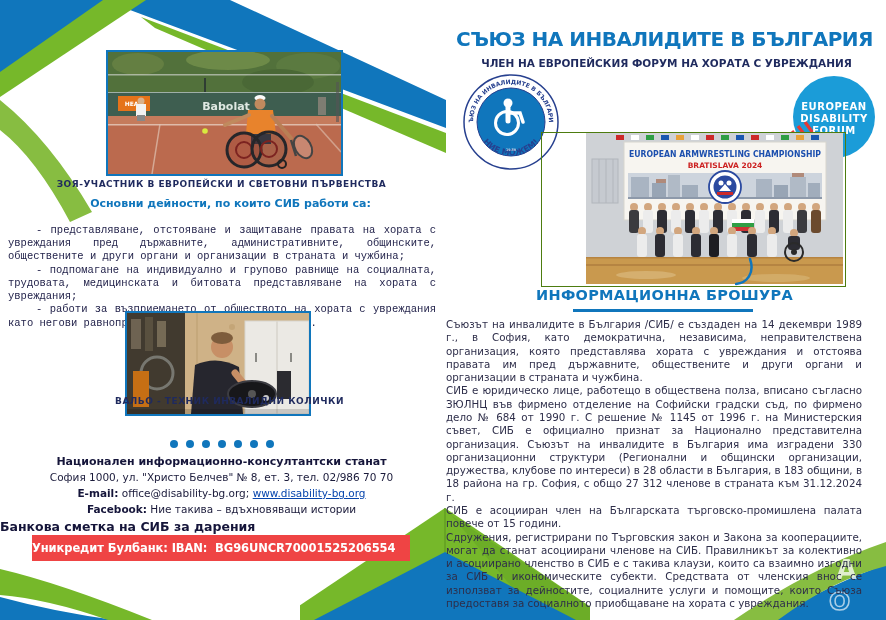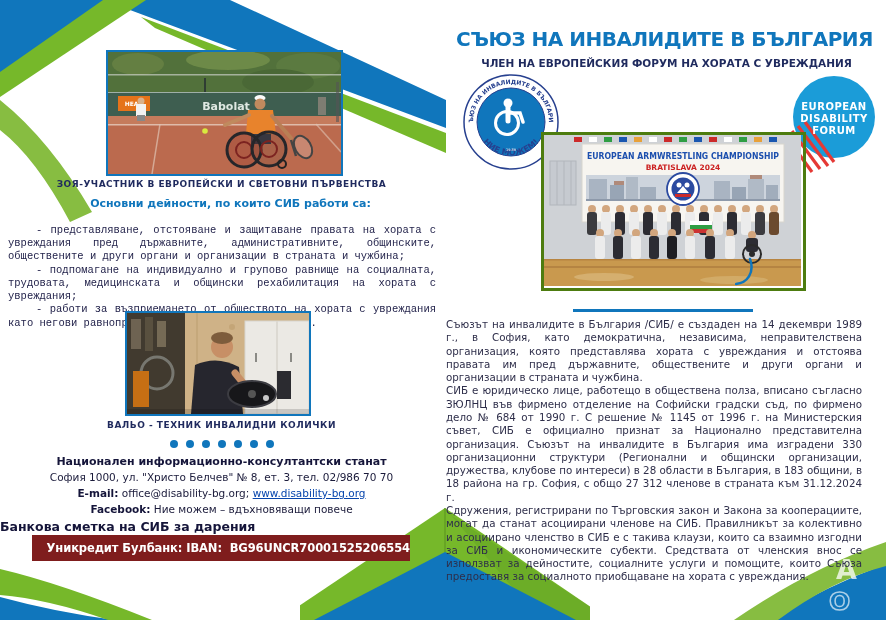--- a/index.html
+++ b/index.html
@@ -18,22 +18,22 @@
   .activities-heading{left:0;width:443px;font-size:11px;font-weight:bold;color:#1076bc;text-align:center;margin-left:9px;}
   .activities{left:8px;width:428px;font-size:10.5px;line-height:1.26;color:#23234b;text-align:justify;font-family:Liberation Mono, monospace;}
   .activities p{margin:0;text-indent:28px;}
   .dots{left:0;width:443px;display:flex;justify-content:center;gap:8px;}
   .dot{width:8px;height:8px;border-radius:50%;background:#1076bc;}
   .contact-name{left:0;width:443px;font-size:11px;font-weight:bold;color:#15153a;text-align:center;}
   .contact-line{left:0;width:443px;font-size:10.5px;color:#1a1a3a;text-align:center;}
   .contact-line b{color:#15153a;}
   .weblink{color:#0645ad;text-decoration:underline;}
   .bank-heading{left:0;width:443px;font-size:12.5px;font-weight:bold;color:#15153a;text-align:left;}
-  .iban-bar{left:32px;top:535px;width:378px;height:26px;background:#7f1d1d;color:#fff;
-    font-size:11.5px;font-weight:bold;letter-spacing:-.1px;line-height:26px;text-align:right;white-space:pre;}
+  .iban-bar{left:32px;top:535px;width:378px;height:26px;background:#ef4444;color:#fff;
+    font-size:11.5px;font-weight:bold;letter-spacing:-.1px;line-height:26px;text-align:left;white-space:pre;}
   
   .main-title{left:443px;width:443px;top:27px;font-size:20px;letter-spacing:-.5px;font-weight:bold;color:#1076bc;text-align:center;white-space:nowrap;}
   .subtitle{left:445px;width:443px;top:57px;font-size:10.5px;font-weight:bold;color:#1f2a5e;text-align:center;}
   .brochure-heading{left:443px;width:443px;top:287px;font-size:14.5px;font-weight:bold;color:#1076bc;text-align:center;letter-spacing:.3px;}
   .heading-underline{left:573px;top:309px;width:180px;height:3px;background:#1076bc;}
   .body-text{left:446px;width:416px;top:318px;font-size:10.3px;line-height:1.29;color:#2e2e4a;text-align:justify;}
   .body-text p{margin:0;}
   
   .ph{fill:#d2a67e}
   .pt{fill:var(--tc,#2c2c33)}
@@ -106,21 +106,21 @@
       <circle cx="161" cy="97" r="8" fill="none" stroke="#7c2320" stroke-width="2"></circle>
       <circle cx="174" cy="112" r="4" fill="none" stroke="#222222" stroke-width="2"></circle>
       <ellipse cx="195" cy="95" rx="8" ry="12" transform="rotate(-30 195 95)" fill="rgba(255,255,255,.2)" stroke="#444444" stroke-width="2"></ellipse>
       <line x1="188" y1="104" x2="183" y2="88" stroke="#444444" stroke-width="2.5"></line>
     </svg>
   </div>
 
   <div class="abs activities-heading" style="top:197px;">Основни дейности, по които СИБ работи са:</div>
   <div class="abs activities" style="top:224px;">
     <p>- представляване, отстояване и защитаване правата на хората с увреждания пред държавните, административните, общинските, обществените и други органи и организации в страната и чужбина;</p>
-    <p>- подпомагане на индивидуално и групово равнище на социалната, трудовата, медицинската и общински рехабилитация на хората с увреждания;</p>
+    <p>- подпомагане на индивидуално и групово равнище на социалната, трудовата, медицинската и битовата представляване на хората с увреждания;</p>
     <p>- работи за възприемането от обществото на хората с увреждания като негови равноправни и равнопоставени членове.</p>
   </div>
 
   <div class="abs photo-frame" style="left:125px;top:311px;width:182px;height:101px;">
     <svg width="182" height="101" viewBox="0 0 182 101">
       <rect x="0" y="0" width="182" height="101" fill="#cfb287"></rect>
       <line x1="70" y1="0" x2="70" y2="101" stroke="#c0a274" stroke-width="2" opacity=".6"></line>
       <circle cx="105" cy="14" r="3" fill="#bfa070" opacity=".7"></circle>
       <rect x="118" y="8" width="64" height="93" fill="#ebe9e4" stroke="#d8d5cf"></rect>
       <line x1="150" y1="8" x2="150" y2="101" stroke="#dcd9d2" stroke-width="2"></line>
@@ -137,42 +137,42 @@
       <circle cx="95" cy="34" r="11" fill="#c78f66"></circle>
       <ellipse cx="95" cy="25" rx="11" ry="6" fill="#7d5c3c"></ellipse>
       <line x1="108" y1="60" x2="121" y2="76" stroke="#c78f66" stroke-width="7" stroke-linecap="round"></line>
       <ellipse cx="125" cy="81" rx="24" ry="13" fill="#17171a"></ellipse>
       <ellipse cx="125" cy="81" rx="24" ry="13" fill="none" stroke="#3c3c42" stroke-width="2"></ellipse>
       <circle cx="125" cy="81" r="4" fill="#555555"></circle>
       <circle cx="139" cy="85" r="3" fill="#e8e8e8" opacity=".85"></circle>
       <rect x="0" y="96" width="182" height="5" fill="rgba(0,0,0,.15)"></rect>
     </svg>
   </div>
-  <div class="abs caption" style="top:420px;">ВАЛЬО - ТЕХНИК ИНВАЛИДНИ КОЛИЧКИ</div>
+  <div class="abs caption" style="top:396px;padding-left:8px;">ВАЛЬО - ТЕХНИК ИНВАЛИДНИ КОЛИЧКИ</div>
 
   <div class="abs dots" style="top:440px;">
     <span class="dot"></span>
     <span class="dot"></span>
     <span class="dot"></span>
     <span class="dot"></span>
     <span class="dot"></span>
     <span class="dot"></span>
     <span class="dot"></span>
   </div>
 
   <div class="abs contact-name" style="top:455px;">Национален информационно-консултантски станат</div>
   <div class="abs contact-line" style="top:471px;">София 1000, ул. "Христо Белчев" № 8, ет. 3, тел. 02/986 70 70</div>
   <div class="abs contact-line" style="top:487px;">
     <b>E-mail:</b>
     <span>office@disability-bg.org;</span>
     <span class="weblink">www.disability-bg.org</span>
   </div>
   <div class="abs contact-line" style="top:503px;">
     <b>Facebook:</b>
-    <span>Ние можем – вдъхновяващи повече</span>
+    <span>Ние такива – вдъхновяващи истории</span>
   </div>
   <div class="abs bank-heading" style="top:519px;">Банкова сметка на СИБ за дарения</div>
   <div class="abs iban-bar">Уникредит Булбанк: IBAN:  BG96UNCR70001525206554</div>
 
   <div class="abs main-title">СЪЮЗ НА ИНВАЛИДИТЕ В БЪЛГАРИЯ</div>
   <div class="abs subtitle">ЧЛЕН НА ЕВРОПЕЙСКИЯ ФОРУМ НА ХОРАТА С УВРЕЖДАНИЯ</div>
 
   <svg class="abs" style="left:462px;top:73px" width="98" height="98" viewBox="0 0 98 98">
     <defs>
       <path id="ringTop" d="M 11 49 A 38 38 0 0 1 87 49" fill="none"></path>
@@ -201,21 +201,21 @@
       <line x1="4" y1="64" x2="30" y2="100"></line>
       <line x1="10" y1="59" x2="38" y2="97"></line>
       <line x1="16" y1="54" x2="46" y2="94"></line>
       <line x1="23" y1="50" x2="52" y2="90"></line>
     </g>
     <text x="52" y="38" font-size="10" font-weight="bold" fill="#ffffff" text-anchor="middle" letter-spacing=".5">EUROPEAN</text>
     <text x="52" y="50" font-size="10" font-weight="bold" fill="#ffffff" text-anchor="middle" letter-spacing=".5">DISABILITY</text>
     <text x="52" y="62" font-size="10" font-weight="bold" fill="#ffffff" text-anchor="middle" letter-spacing=".5">FORUM</text>
   </svg>
 
-  <div class="abs" style="left:541px;top:132px;width:259px;height:153px;border:3px solid #4d7c0f;">
+  <div class="abs" style="left:541px;top:132px;width:259px;height:153px;border:1px solid #4d7c0f;padding-left:44px;">
     <svg class="photo3" width="257" height="151" viewBox="0 0 257 151">
       <defs>
         <g id="person">
           <circle class="ph" cx="0" cy="0" r="4"></circle>
           <rect class="pt" x="-5" y="3" width="10" height="23" rx="3"></rect>
         </g>
       </defs>
       <rect x="0" y="0" width="257" height="151" fill="#cfd2d6"></rect>
       <rect x="6" y="26" width="26" height="44" fill="#c6cad0" stroke="#b2b6bc"></rect>
       <line x1="13" y1="26" x2="13" y2="70" stroke="#b2b6bc"></line>
@@ -304,21 +304,23 @@
         <circle cx="208" cy="119" r="9" fill="none" stroke="#2a2a2a" stroke-width="2"></circle>
         <circle cx="208" cy="119" r="3" fill="#2a2a2a"></circle>
       </g>
     </svg>
   </div>
 
   <svg class="abs" style="left:735px;top:257px" width="24" height="30" viewBox="0 0 24 30">
     <path d="M1,27 C12,26 20,16 15,2" stroke="#1076bc" stroke-width="2.5" fill="none" stroke-linecap="round"></path>
   </svg>
 
+  <div class="abs brochure-heading">ИНФОРМАЦИОННА БРОШУРА</div>
   <div class="abs heading-underline"></div>
 
   <div class="abs body-text">
     <p>Съюзът на инвалидите в България /СИБ/ е създаден на 14 декември 1989 г., в София, като демократична, независима, неправителствена организация, която представлява хората с увреждания и отстоява правата им пред държавните, обществените и други органи и организации в страната и чужбина.</p>
     <p>СИБ е юридическо лице, работещо в обществена полза, вписано съгласно ЗЮЛНЦ във фирмено отделение на Софийски градски съд, по фирмено дело № 684 от 1990 г. С решение № 1145 от 1996 г. на Министерския съвет, СИБ е официално признат за Национално представителна организация. Съюзът на инвалидите в България има изградени 330 организационни структури (Регионални и общински организации, дружества, клубове по интереси) в 28 области в България, в 183 общини, в 18 района на гр. София, с общо 27 312 членове в страната към 31.12.2024 г.</p>
+    <p>СИБ е асоцииран член на Българската търговско-промишлена палата повече от 15 години.</p>
     <p>Сдружения, регистрирани по Търговския закон и Закона за кооперациите, могат да станат асоциирани членове на СИБ. Правилникът за колективно и асоциирано членство в СИБ е с такива клаузи, които са взаимно изгодни за СИБ и икономическите субекти. Средствата от членския внос се използват за дейностите, социалните услуги и помощите, които Съюза предоставя за социалното приобщаване на хората с увреждания.</p>
   </div>
 
 </div>
 
 </body></html>

